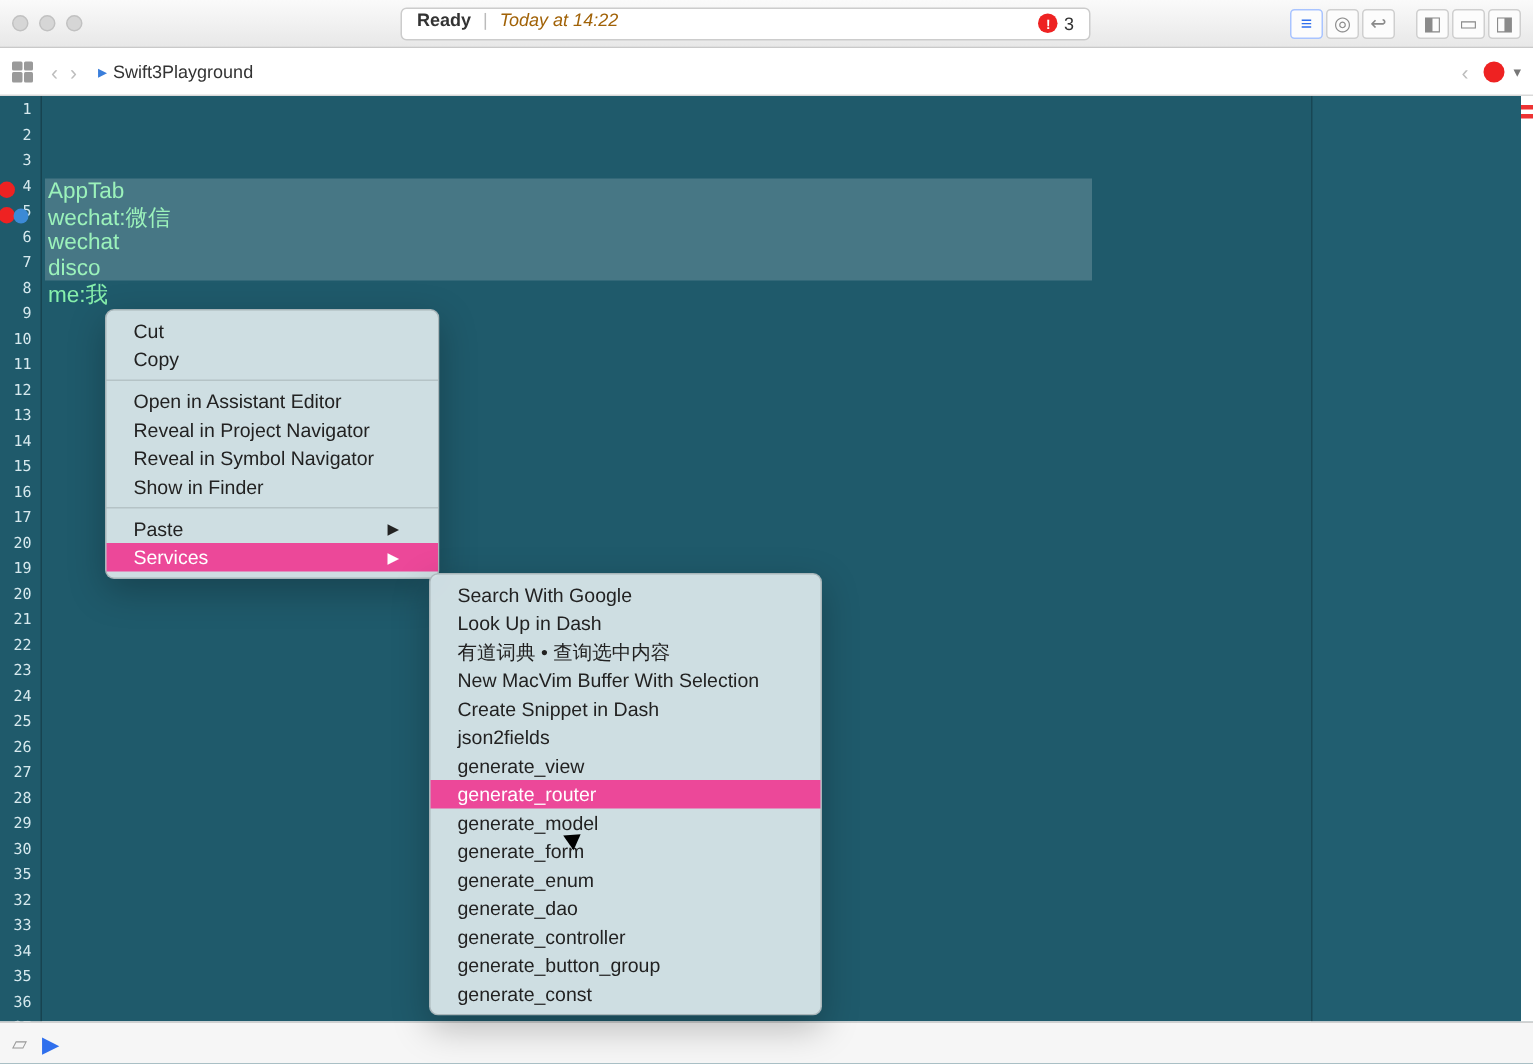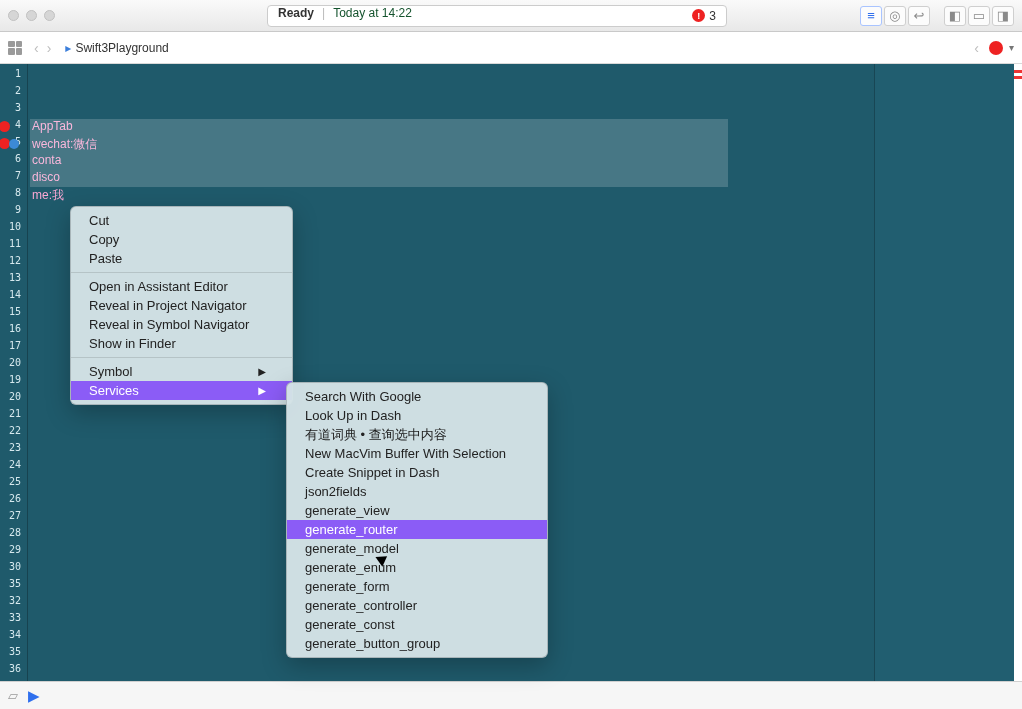--- a/index.html
+++ b/index.html
@@ -5,21 +5,21 @@
   * { box-sizing: border-box; margin: 0; padding: 0; font-family: -apple-system, "Helvetica Neue", Arial, sans-serif; }
   body { width: 1022px; height: 709px; background: #fff; overflow: hidden; position: relative; }
 
   
   .titlebar { height: 32px; background: linear-gradient(#fafafa,#e8e8e8); border-bottom:1px solid #c9c9c9; display:flex; align-items:center; padding:0 8px; font-size:12px; color:#444; }
   .traffic { display:flex; gap:7px; margin-right:12px;}
   .dot { width:11px; height:11px; border-radius:50%; background:#d6d6d6; border:1px solid #c1c1c1;}
   .status-pill { margin-left:200px; display:flex; background:#fff; border:1px solid #ccc; border-radius:4px; height:22px; padding:0 10px; min-width:460px;}
   .status-pill .ready { font-weight:600; color:#333;}
   .status-pill .sep { color:#bbb; margin:0 8px;}
-  .status-pill .time{ color:#14532d;}
+  .status-pill .time{ color:#a16207;font-style:italic;}
   .status-pill .spacer{flex:1;}
   .err-badge{ display:flex; align-items:center; gap:4px; color:#333;}
   .err-badge .errdot{width:13px;height:13px;border-radius:50%;background:#e22; color:#fff;display:flex;align-items:center;justify-content:center;font-size:9px;font-weight:700;}
   .tb-right{ margin-left:auto; display:flex; gap:14px;}
   .tb-group{display:flex; gap:2px;}
   .tb-btn{width:22px;height:20px;border:1px solid #cfcfcf;border-radius:3px;background:#fcfcfc;display:flex;align-items:center;justify-content:center;color:#8a8a8a;font-size:13px;}
   .tb-btn.active{color:#2f6fed; border-color:#a9c4ff;}
 
   
   .pathbar{height:32px; background:#fff; border-bottom:1px solid #d9d9d9; display:flex; align-items:center; padding:0 8px; font-size:12px; color:#333;}
@@ -31,36 +31,36 @@
   .pathbar .right{margin-left:auto; display:flex; align-items:center; gap:6px;}
   .pathbar .errind{width:14px;height:14px;border-radius:50%;background:#e22;}
   .pathbar .tri{font-size:10px;color:#777;}
 
   
   .editor-wrap{position:absolute; top:64px; left:0; right:0; bottom:28px; background:#1f5a6b; display:flex;}
   .gutterCol{width:28px; background:#1f5a6b; border-right:1px solid rgba(0,0,0,.25); padding-top:4px;}
   .ln{height:17px; font-size:10px; color:#d6e9ee; text-align:right; padding-right:6px; font-family:Menlo,Consolas,monospace; position:relative;}
   .ln .err{position:absolute; left:-1px; top:2px; width:11px; height:11px; border-radius:50%; background:#e22;}
   .ln .bp{position:absolute; left:9px; top:3px; width:10px; height:10px; border-radius:50%; background:#3c8ad6;}
-  .codeCol{flex:1; position:relative; font-family:Menlo,Consolas,monospace; font-size:12px; color:#f9a8d4; padding-top:4px;}
+  .codeCol{flex:1; position:relative; font-family:Menlo,Consolas,monospace; font-size:15px; color:#86efac; padding-top:4px;}
   .codeline{height:17px; padding-left:4px; white-space:pre;}
   .sel{ position:absolute; left:2px; right:146px; top:calc(4px + 17px*3); height:calc(17px*4); background:rgba(255,255,255,.18);}
   .resultsCol{width:148px; background:#215e70; border-left:1px solid rgba(0,0,0,.25);}
   .sidestrip{position:absolute; top:64px; right:0; width:8px; bottom:28px; background:#fff;}
   .sidestrip .tick{position:absolute; left:0; right:0; height:3px; background:#e33;}
 
   
   .bottombar{position:absolute; left:0; right:0; bottom:0; height:28px; background:#f6f6f6; border-top:1px solid #d0d0d0; display:flex; align-items:center; padding:0 8px; gap:10px;}
   .bottombar .icon{color:#9a9a9a; font-size:13px;}
   .play{color:#2f6fed; font-size:15px;}
 
   
   .ctxmenu{position:absolute; background:rgba(212,226,230,.97); border:1px solid rgba(0,0,0,.18); border-radius:6px; box-shadow:0 8px 24px rgba(0,0,0,.25); padding:4px 0; font-size:13px; color:#222; min-width:210px;}
   .ctx-item{padding:3px 26px 3px 18px; display:flex; align-items:center; justify-content:space-between; height:19px;}
-  .ctx-item.hov{background:#8b5cf6; color:#fff;text-align:center;}
+  .ctx-item.hov{background:#ec4899; color:#fff;text-align:center;}
   .ctx-item .arrow{font-size:10px;}
   .ctx-sep{height:1px; background:rgba(0,0,0,.12); margin:4px 0;}
   .ctxmenu.main{ left:70px; top:206px; width:223px;}
   .ctxmenu.sub{ left:286px; top:382px; width:262px;}
   .ctxmenu.sub .ctx-item{padding:3px 18px;}
 
   .cursor{position:absolute; width:14px; height:18px; left:378px; top:553px; pointer-events:none;}
   .cursor::before{content:""; position:absolute; left:0; top:0; border-left:10px solid #000; border-top:6px solid transparent; border-bottom:6px solid transparent; transform:rotate(-35deg);}
 </style>
 </head>
@@ -158,21 +158,21 @@
       <div class="ln">38</div>
     </div>
   <div class="codeCol">
     <div class="sel"></div>
     <div id="codeLines">
         <div class="codeline"></div>
         <div class="codeline"></div>
         <div class="codeline"></div>
         <div class="codeline">AppTab</div>
         <div class="codeline">wechat:微信</div>
-        <div class="codeline">conta</div>
+        <div class="codeline">wechat</div>
         <div class="codeline">disco</div>
         <div class="codeline">me:我</div>
       </div>
   </div>
   <div class="resultsCol"></div>
 </div>
 <div class="sidestrip">
   <div class="tick" style="top:6px"></div>
   <div class="tick" style="top:12px"></div>
 </div>
@@ -182,39 +182,36 @@
   <span class="play">▶</span>
 </div>
 
 <div class="ctxmenu main">
   <div class="ctx-item">
       <span>Cut</span>
     </div>
   <div class="ctx-item">
       <span>Copy</span>
     </div>
+  <div class="ctx-sep"></div>
+  <div class="ctx-item">
+      <span>Open in Assistant Editor</span>
+    </div>
+  <div class="ctx-item">
+      <span>Reveal in Project Navigator</span>
+    </div>
+  <div class="ctx-item">
+      <span>Reveal in Symbol Navigator</span>
+    </div>
+  <div class="ctx-item">
+      <span>Show in Finder</span>
+    </div>
+  <div class="ctx-sep"></div>
   <div class="ctx-item">
       <span>Paste</span>
-    </div>
-  <div class="ctx-sep"></div>
-  <div class="ctx-item">
-      <span>Open in Assistant Editor</span>
-    </div>
-  <div class="ctx-item">
-      <span>Reveal in Project Navigator</span>
-    </div>
-  <div class="ctx-item">
-      <span>Reveal in Symbol Navigator</span>
-    </div>
-  <div class="ctx-item">
-      <span>Show in Finder</span>
-    </div>
-  <div class="ctx-sep"></div>
-  <div class="ctx-item">
-      <span>Symbol</span>
       <span class="arrow">▶</span>
     </div>
   <div class="ctx-item hov">
       <span>Services</span>
       <span class="arrow">▶</span>
     </div>
 </div>
 
 <div class="ctxmenu sub" id="servicesMenu">
     <div class="ctx-item">
@@ -238,29 +235,32 @@
     <div class="ctx-item">
       <span>generate_view</span>
     </div>
     <div class="ctx-item hov">
       <span>generate_router</span>
     </div>
     <div class="ctx-item">
       <span>generate_model</span>
     </div>
     <div class="ctx-item">
+      <span>generate_form</span>
+    </div>
+    <div class="ctx-item">
       <span>generate_enum</span>
     </div>
     <div class="ctx-item">
-      <span>generate_form</span>
+      <span>generate_dao</span>
     </div>
     <div class="ctx-item">
       <span>generate_controller</span>
     </div>
     <div class="ctx-item">
+      <span>generate_button_group</span>
+    </div>
+    <div class="ctx-item">
       <span>generate_const</span>
     </div>
-    <div class="ctx-item">
-      <span>generate_button_group</span>
-    </div>
   </div>
 
 <div class="cursor"></div>
 
 </body></html>

